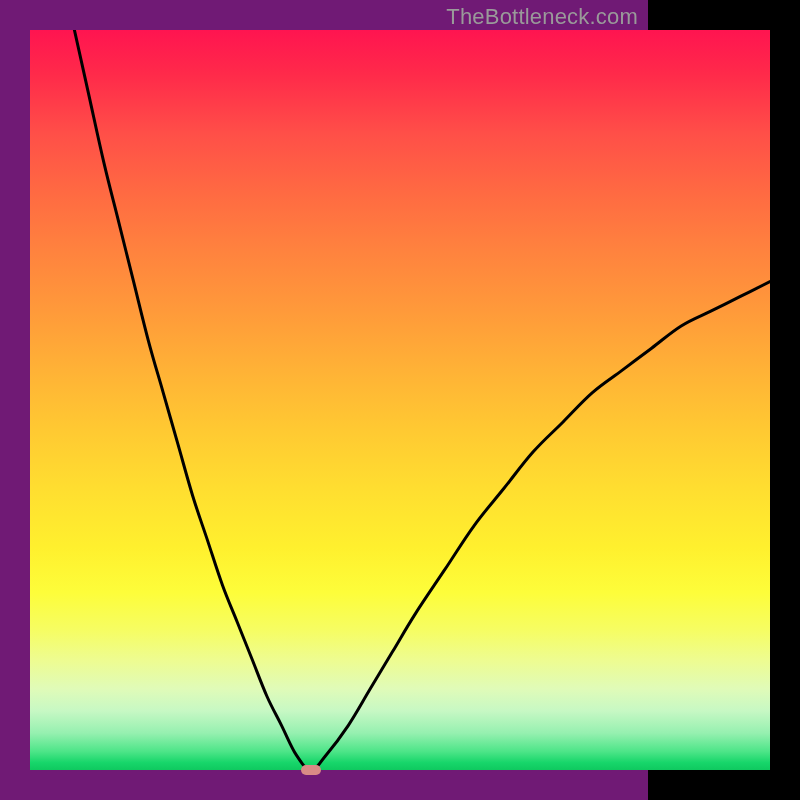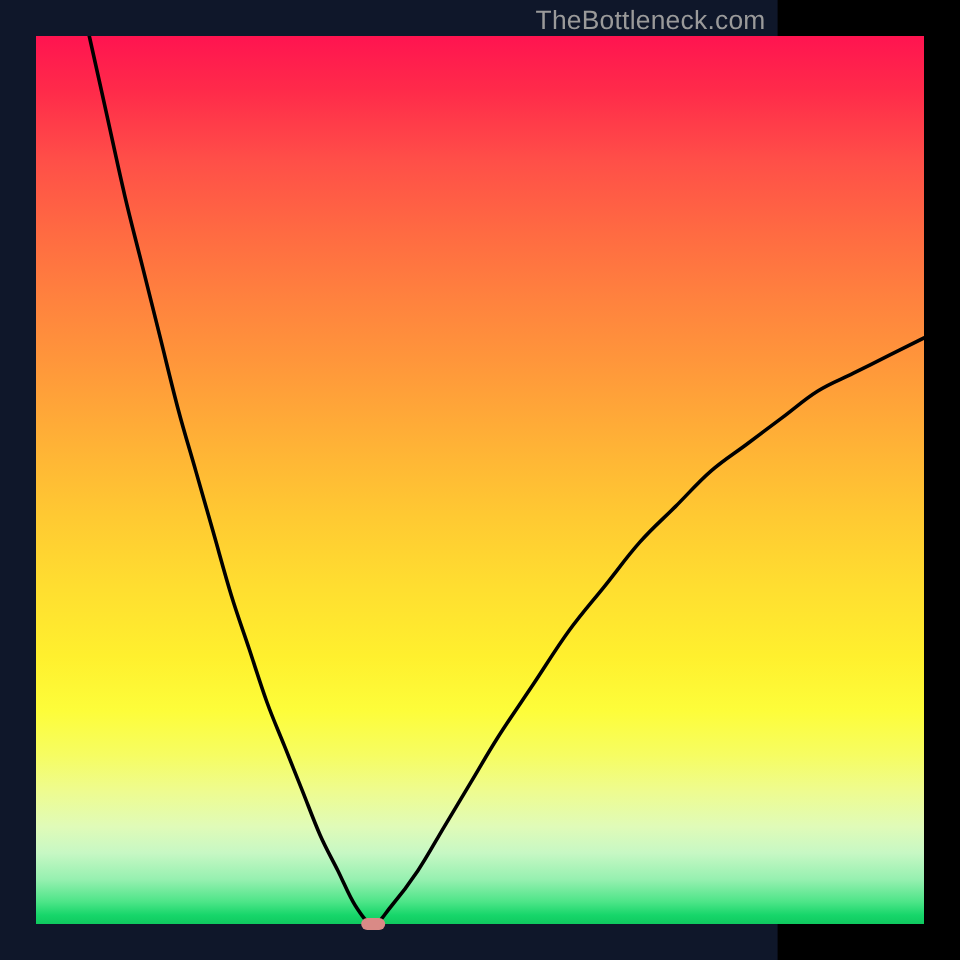--- a/index.html
+++ b/index.html
@@ -10,21 +10,21 @@
     overflow: hidden;
     background: #000;
     font-family: Arial, Helvetica, sans-serif;
   }
   .frame {
     position: absolute;
     left: 0;
     top: 0;
     width: 648px;
     height: 800px;
-    background: #0f172a;
+    background: #701a75;
     text-decoration: underline;
   }
   .plot {
     position: absolute;
     left: 30px;
     top: 30px;
     width: 740px;
     height: 740px;
     
     background: linear-gradient(to bottom,

